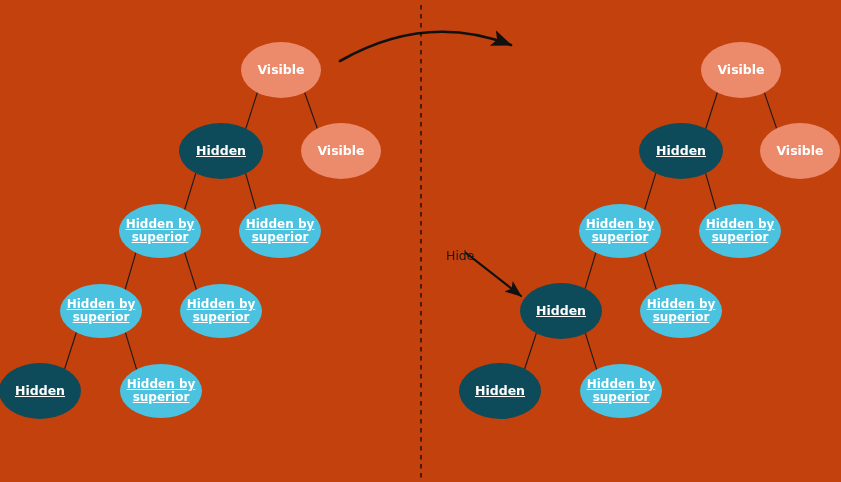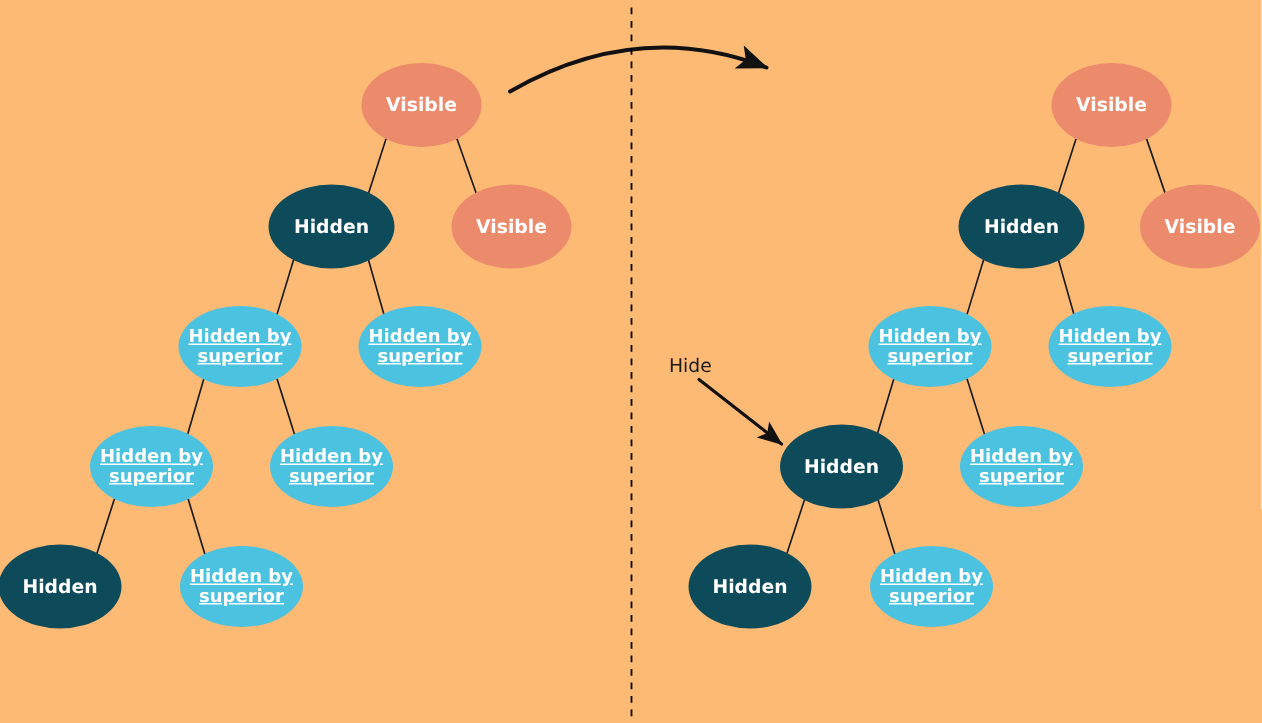--- a/index.html
+++ b/index.html
@@ -4,21 +4,21 @@
 <style>
   html, body {
     margin: 0;
     padding: 0;
     background: #ffffff;
   }
   #stage {
     position: relative;
     width: 841px;
     height: 482px;
-    background: #fdba74;
+    background: #c2410c;
     overflow: hidden;
     font-family: "DejaVu Sans", "Liberation Sans", sans-serif;
   }
   .node {
     position: absolute;
     display: flex;
     align-items: center;
     justify-content: center;
     text-align: center;
     border-radius: 50%;
@@ -27,21 +27,21 @@
     line-height: 1.12;
     box-sizing: border-box;
     user-select: none;
   }
   .node-label {
     display: block;
     padding: 0 4px;
     white-space: pre-line;
   }
   .node.visible   { background: #ec8a6c; }
-  .node.hidden    { background: #0d4b5a; }
+  .node.hidden    { background: #0d4b5a; text-decoration: underline; }
   .node.inherited { background: #4bc2e0; }
 
   .node.size-1 { font-size: 12.5px; }
   .node.size-2 { font-size: 12px; text-decoration: underline; }
 
   svg.edges {
     position: absolute;
     left: 0;
     top: 0;
     width: 841px;
@@ -152,15 +152,15 @@
       </div>
       <div class="node hidden size-1" style="left: 459px; top: 363px; width: 82px; height: 56px;">
         <span class="node-label">Hidden</span>
       </div>
       <div class="node inherited size-2" style="left: 580px; top: 364px; width: 82px; height: 54px;">
         <span class="node-label">Hidden by
 superior</span>
       </div>
     </div>
 
-  <div class="annotation-label" id="hide-label" style="left: 446px; top: 236px;">Hide</div>
+  <div class="annotation-label" id="hide-label" style="left: 446px; top: 248px;">Hide</div>
 
 </div>
 
 </body></html>

